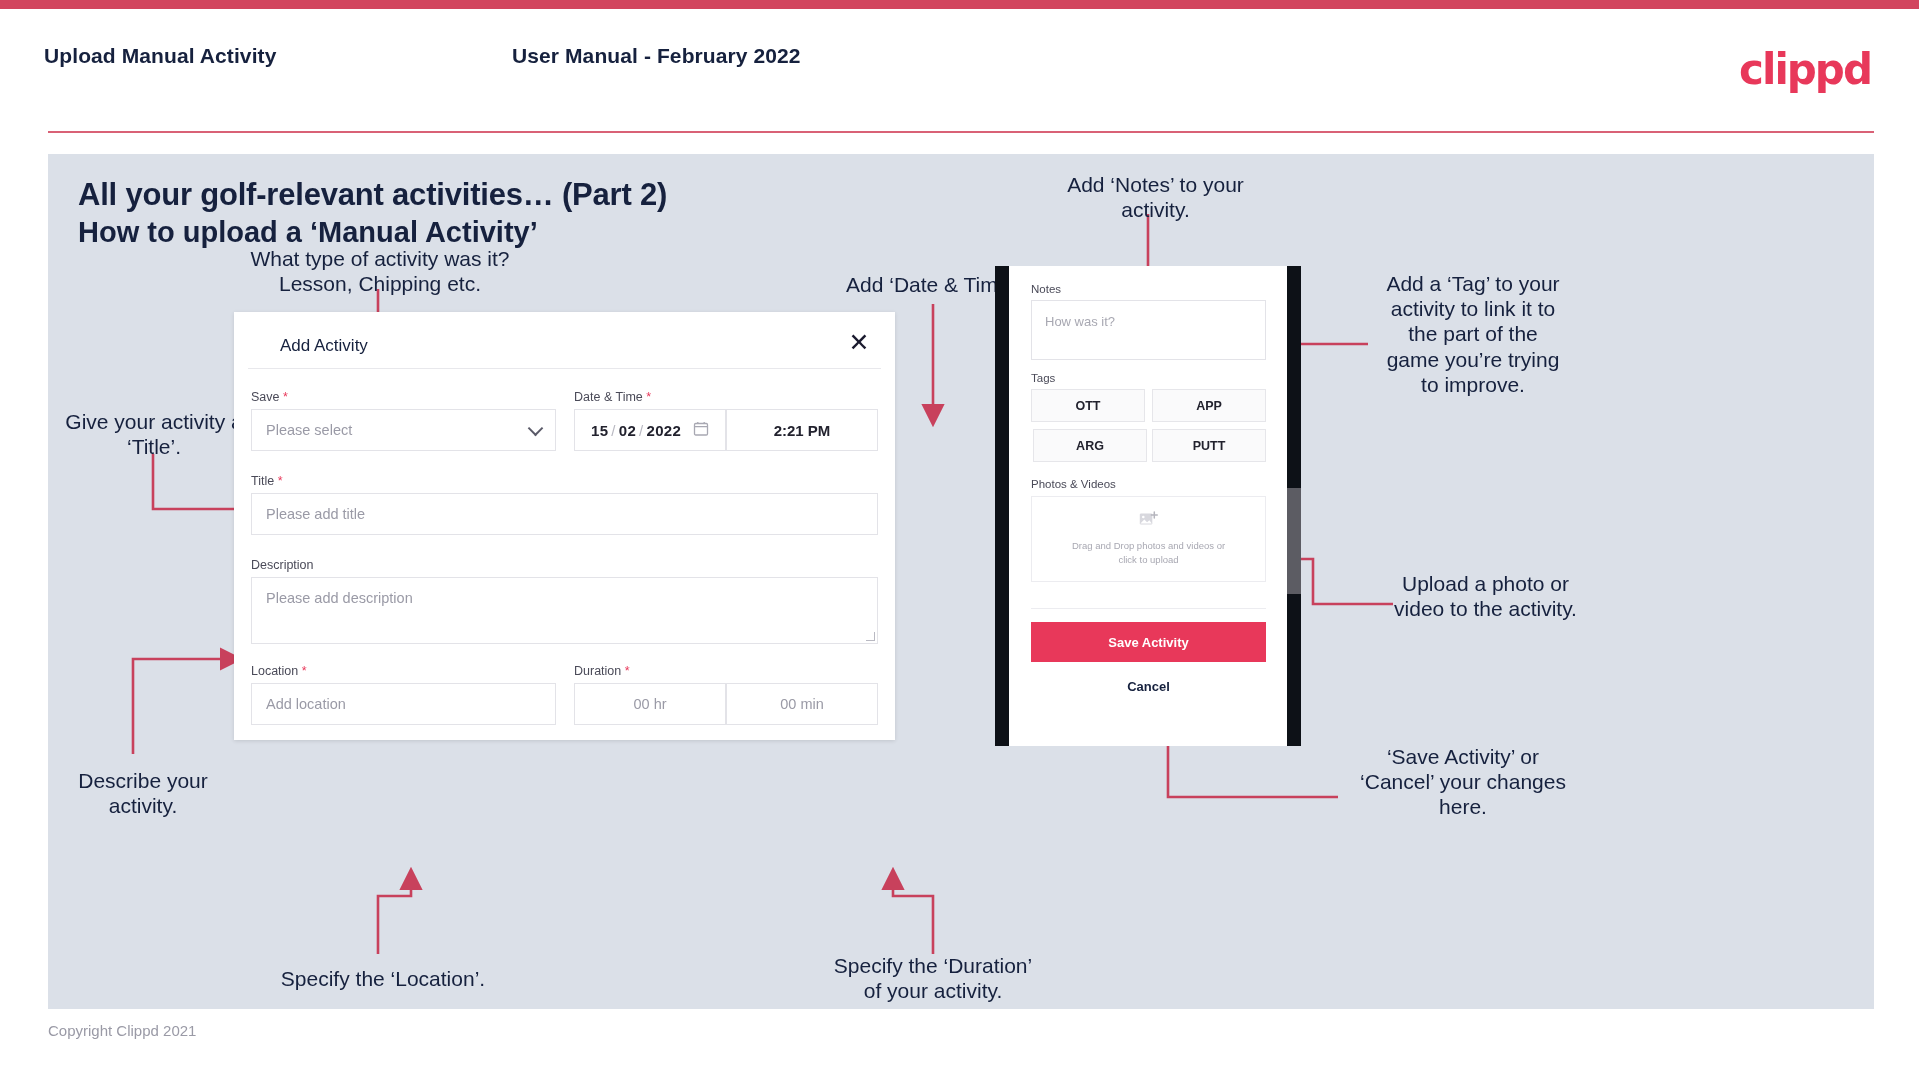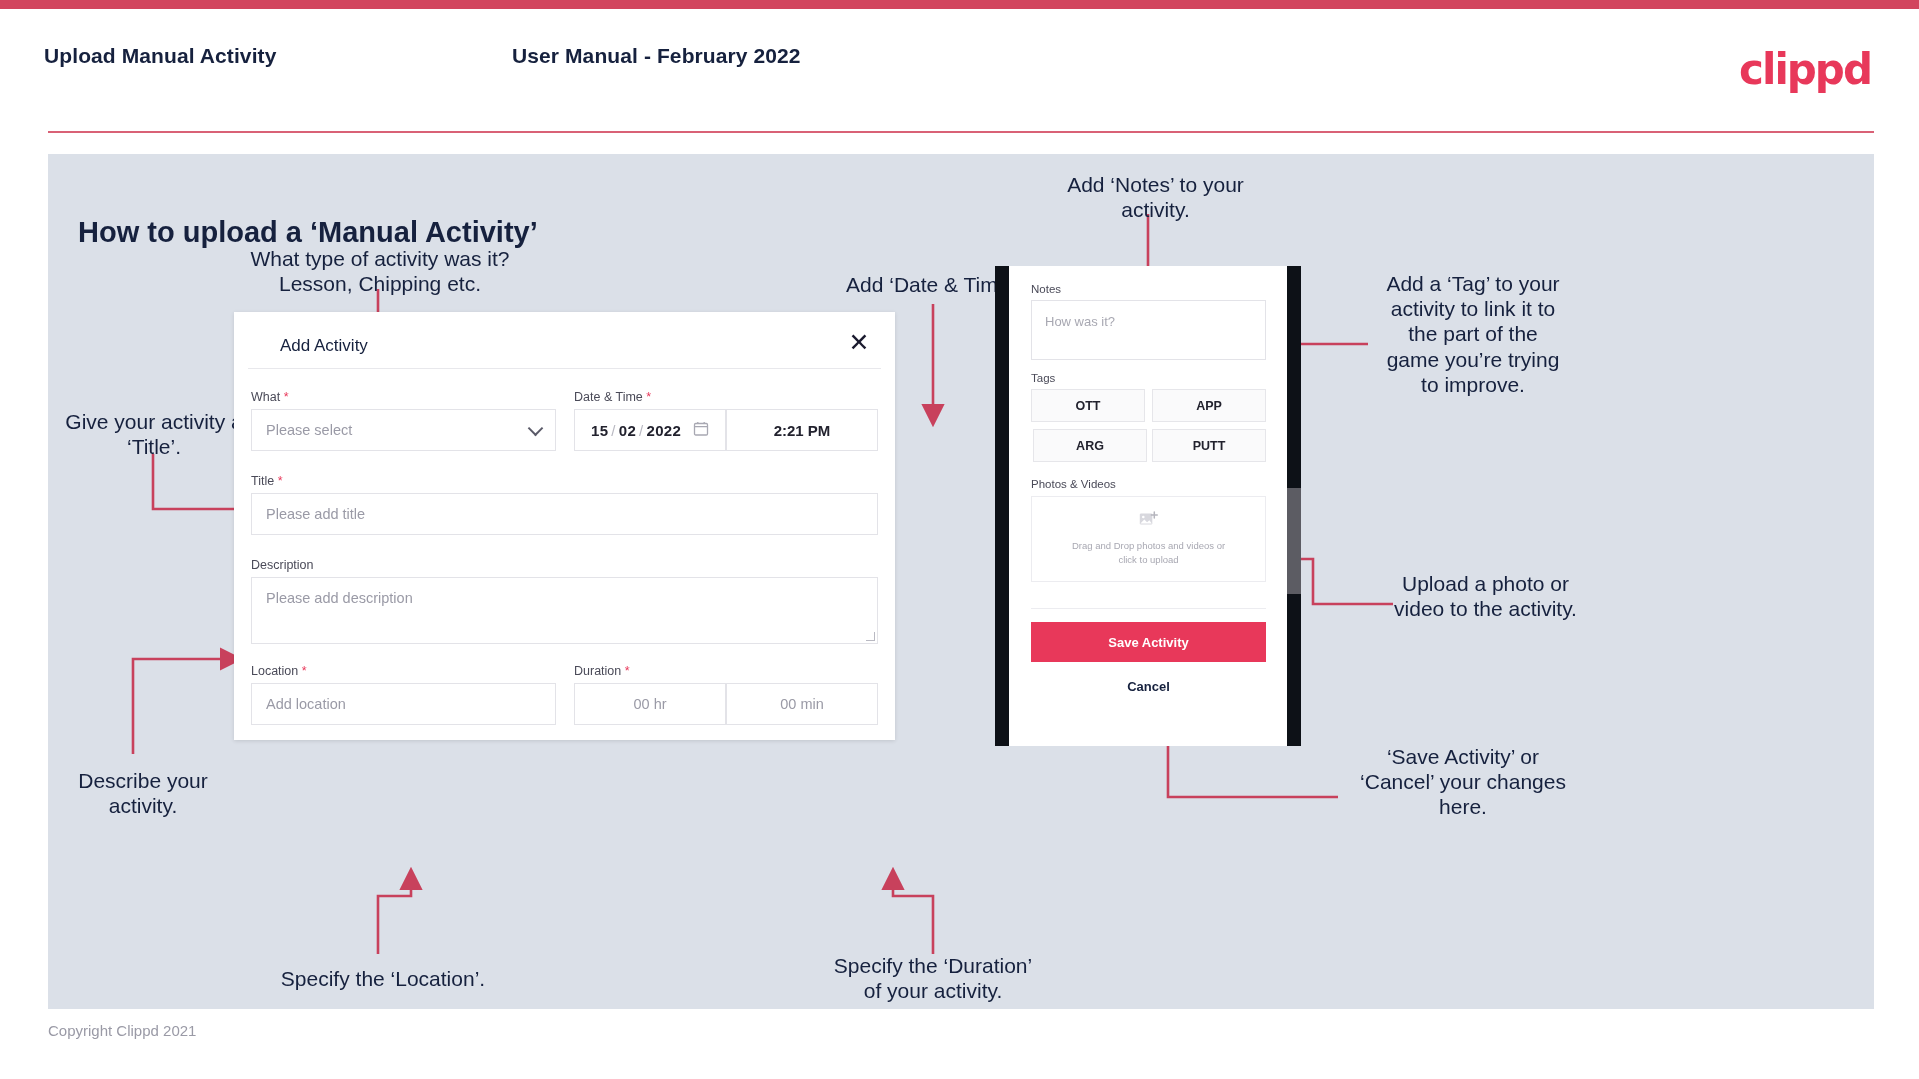--- a/index.html
+++ b/index.html
@@ -152,20 +152,21 @@
 
   <div class="header">
     <div class="hdr-left">Upload Manual Activity</div>
     <div class="hdr-mid">User Manual - February 2022</div>
     <div class="logo">clippd</div>
     <div class="hdr-rule"></div>
   </div>
 
   <div class="slide">
 
+    <div class="title-main">All your golf-relevant activities… (Part 2)</div>
     <div class="title-sub">How to upload a ‘Manual Activity’</div>
 
     <svg class="conn" viewBox="0 0 1826 855">
       <defs>
         <marker id="ah" markerWidth="9" markerHeight="9" refX="7" refY="4.5" orient="auto">
           <path d="M0,0 L9,4.5 L0,9 z" fill="#c8415c"></path>
         </marker>
       </defs>
       <g stroke="#c8415c" stroke-width="2.6" fill="none" marker-end="url(#ah)">
 
@@ -213,21 +214,21 @@
     <div class="anno" style="left:1290px; top:590px; width:250px;">‘Save Activity’ or
 ‘Cancel’ your changes
 here.</div>
 
     <div class="dialog">
       <div class="dlg-title">Add Activity</div>
       <div class="dlg-close">✕</div>
       <div class="dlg-rule"></div>
 
       <div class="fld-label" style="left:17px; top:78px;">
-        <span>What</span>
+        <span>Save</span>
         <span class="req">*</span>
       </div>
       <div class="fld" style="left:17px; top:97px; width:305px; height:42px;">
         <span class="ph">Please select</span>
         <span class="chev"></span>
       </div>
 
       <div class="fld-label" style="left:340px; top:78px;">
         <span>Date &amp; Time</span>
         <span class="req">*</span>

